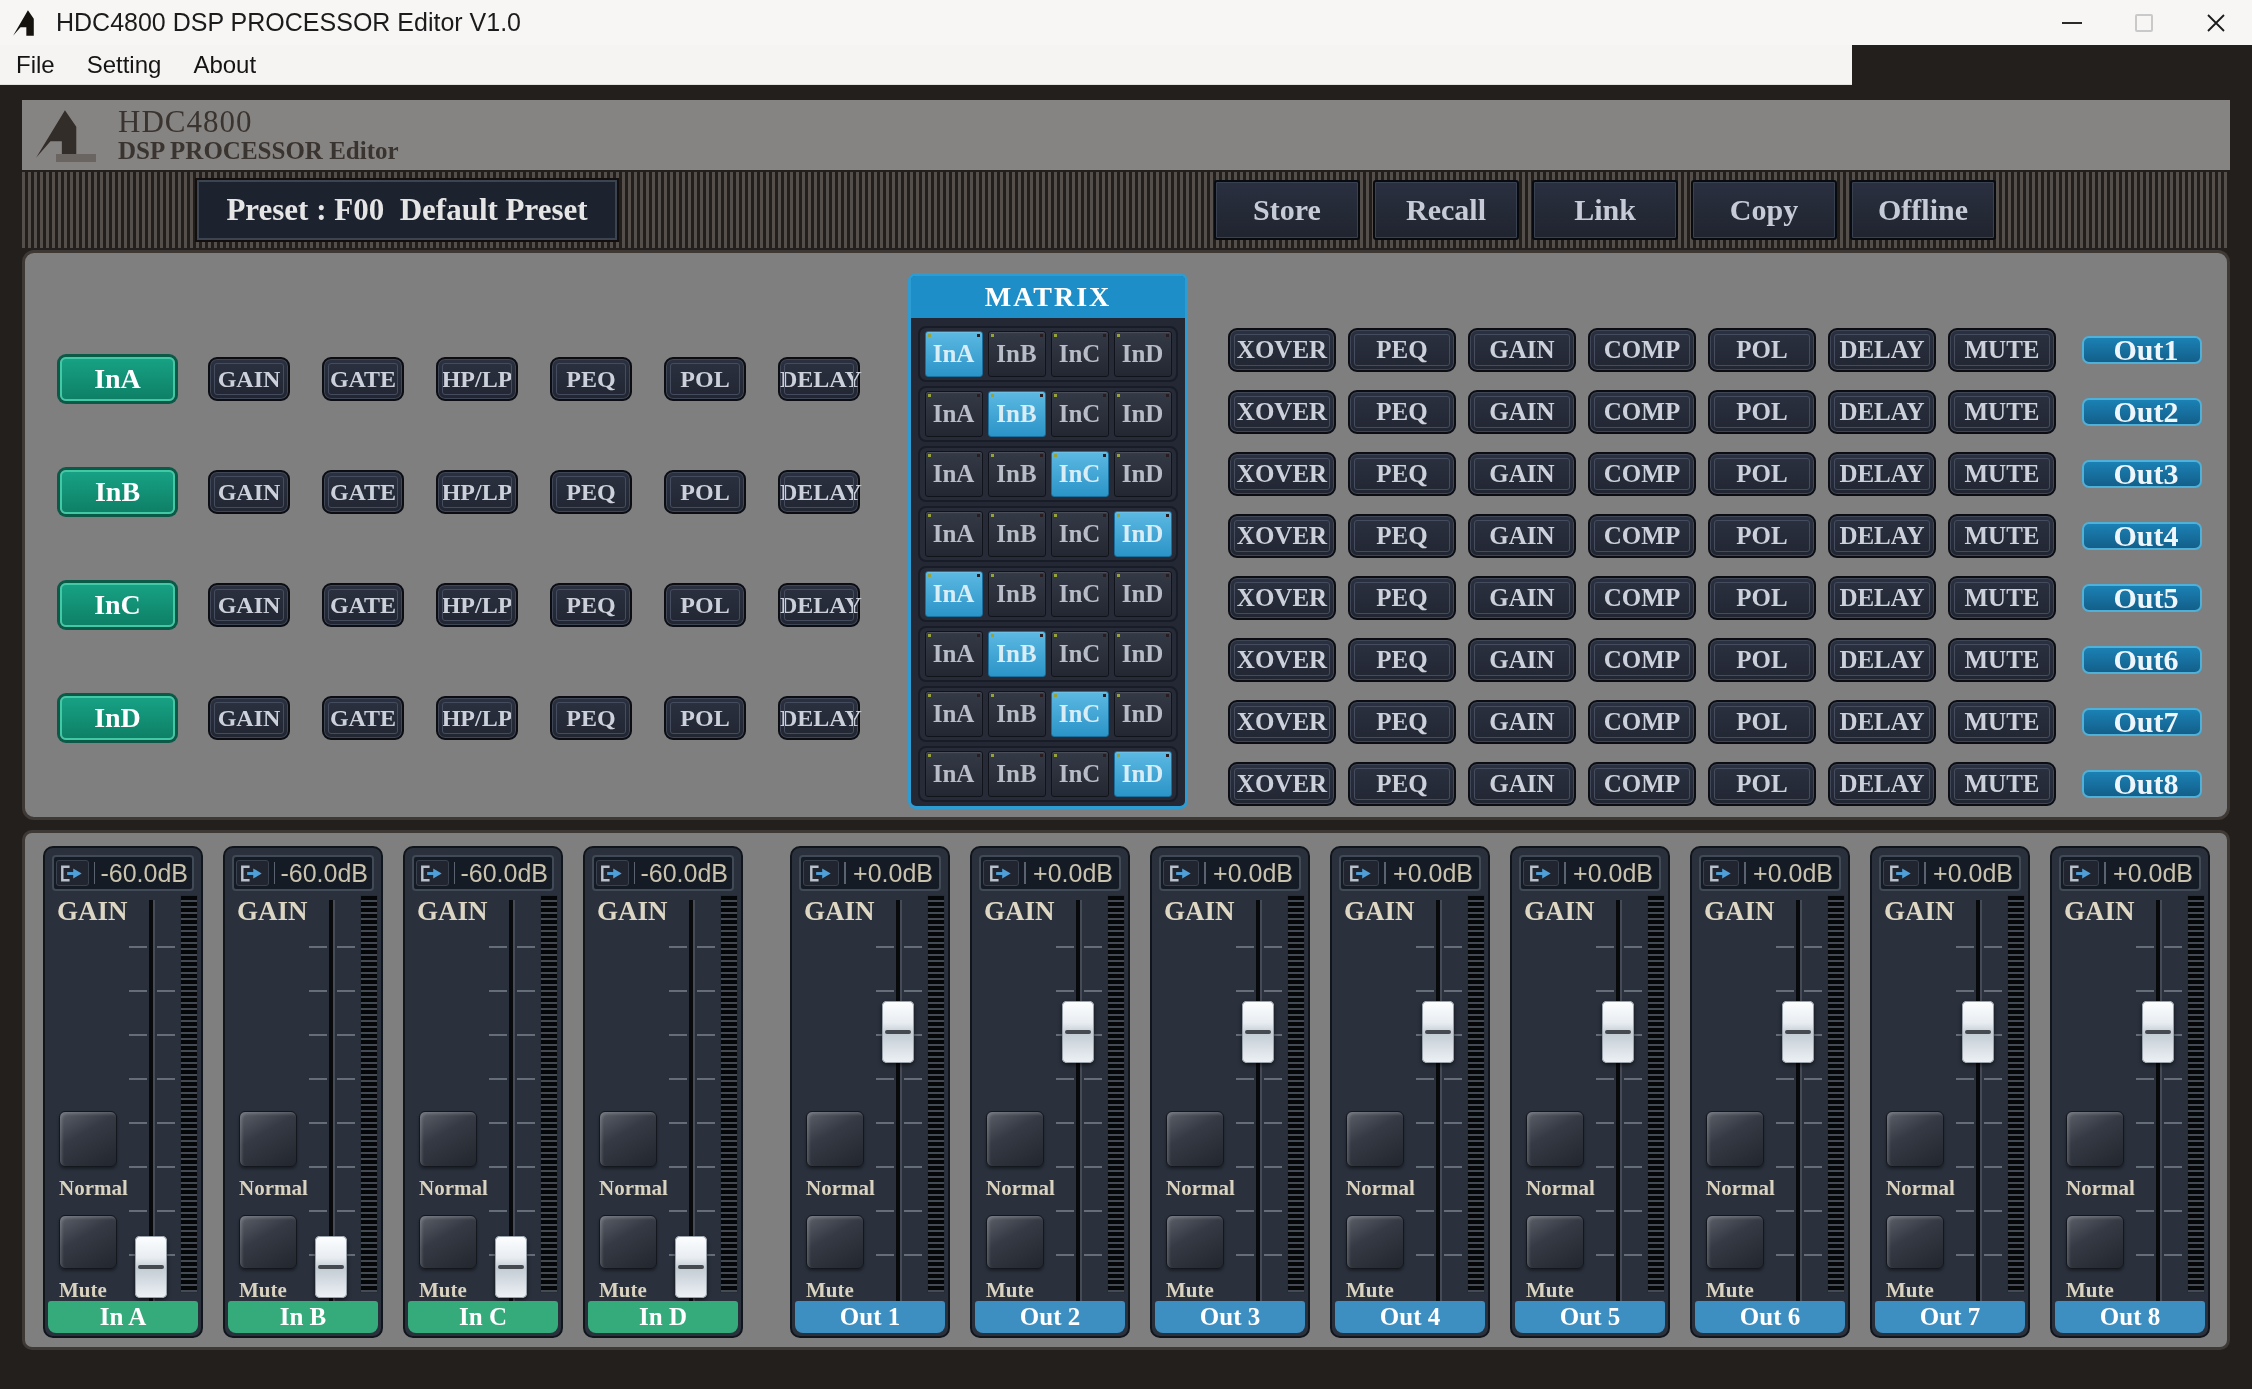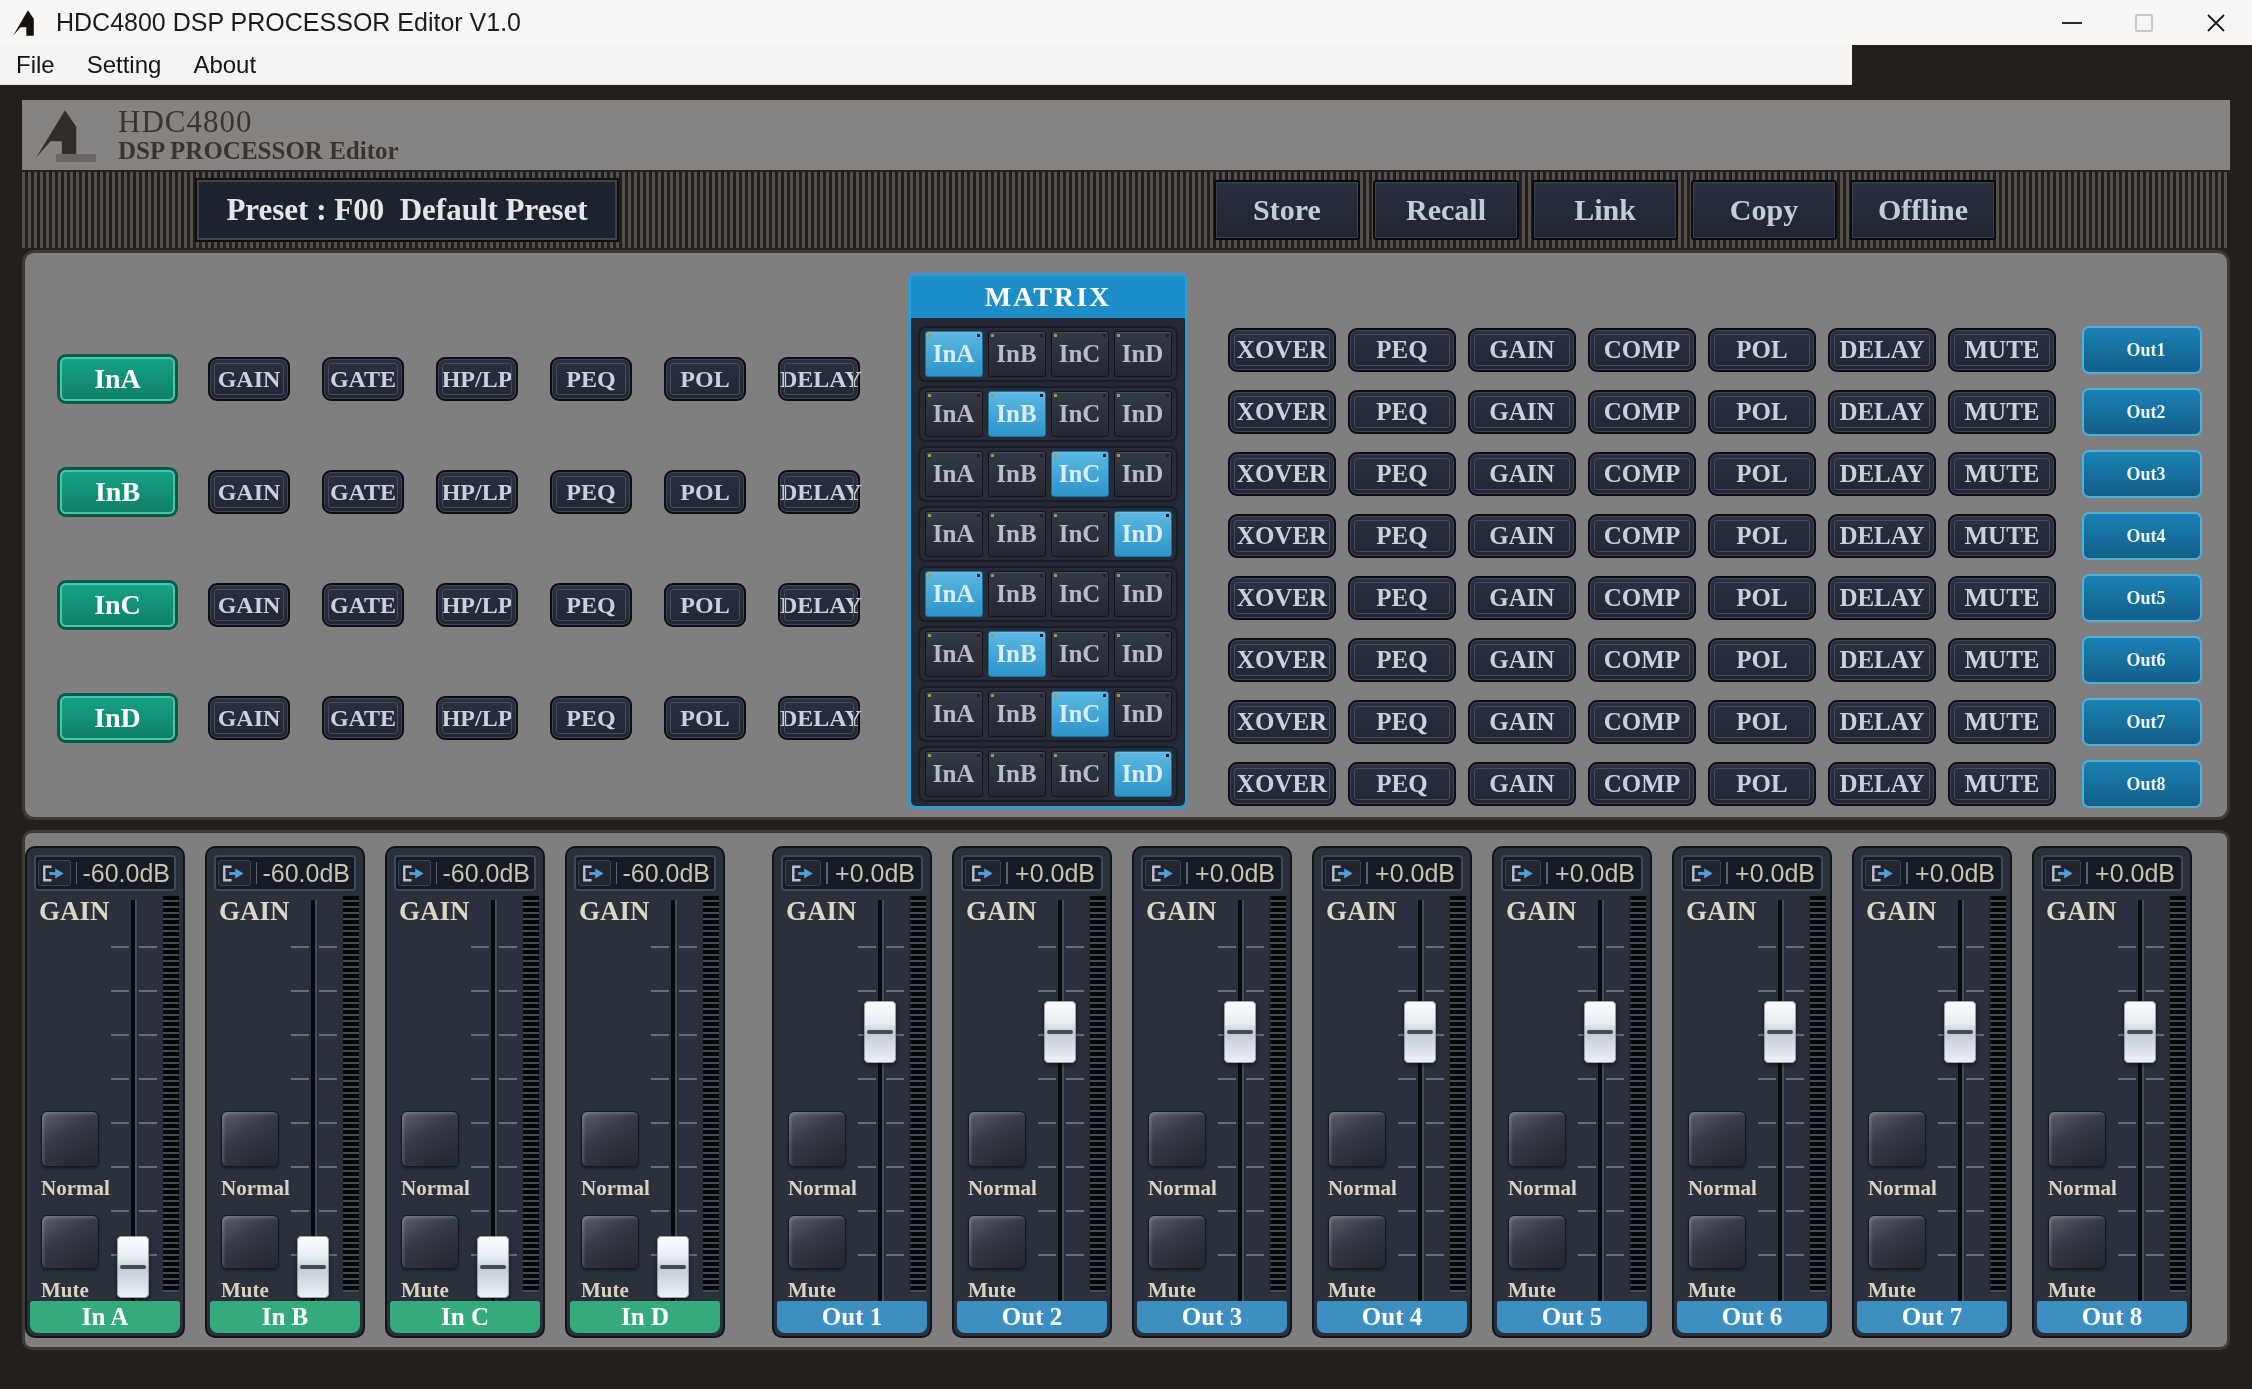--- a/index.html
+++ b/index.html
@@ -70,27 +70,27 @@
   .m-cell { position:relative; width:58px; height:46px; background:linear-gradient(180deg,#343a46,#232731);
     border:1px solid #10131a; border-radius:3px; color:#b8bcc6; font-size:25px; font-weight:bold;
     font-family:"Liberation Serif","DejaVu Serif",serif; box-shadow:inset 0 1px 1px rgba(255,255,255,.12); }
   .m-cell::before { content:""; position:absolute; left:2px; top:2px; width:3px; height:3px; background:#97a23a; }
   .m-cell::after { content:""; position:absolute; right:2px; top:2px; width:3px; height:3px; background:#2a1d22; }
   .m-cell.active { background:linear-gradient(180deg,#5cb9e2,#2b94c8); border-color:#1b6f9c; color:#d9edf7; }
 
   
   .out-rows { position:absolute; left:1203px; top:74px; display:flex; flex-direction:column; gap:16px; }
   .out-row { display:flex; gap:12px; align-items:center; height:46px; }
-  .out-label { width:120px; height:48px; margin-left:14px; background:linear-gradient(180deg,#1b81b4,#135f8a);
-    border:2px solid #4fb0d8; border-radius:7px; color:#eef6fb; font-size:18px; font-weight:bold;
+  .out-label { width:120px; height:28px; margin-left:14px; background:linear-gradient(180deg,#1b81b4,#135f8a);
+    border:2px solid #4fb0d8; border-radius:7px; color:#eef6fb; font-size:30px; font-weight:bold;
     font-family:"Liberation Serif","DejaVu Serif",serif;padding-left:8px; }
 
   
   .strips { position:absolute; left:22px; top:745px; width:2208px; height:520px; background:#7f7f7f;
-    border:3px solid #3f3935; border-radius:10px; display:flex; padding-top:13px; }
+    border:3px solid #3f3935; border-radius:10px; display:flex; padding-top:13px; padding-left:18px; }
   .strip { position:relative; width:160px; height:492px; background:#2a313d; border:2px solid #10151c;
     border-radius:10px; flex:none; }
   .strip + .strip { margin-left:20px; }
   .strip:not(.outstrip) + .outstrip { margin-left:47px; }
 
   .vrow { position:absolute; left:7px; top:7px; width:142px; height:36px; background:#151b24; border:2px solid #414a57;
     border-radius:4px; display:flex; align-items:center; }
   .io-btn { width:36px; height:26px; margin-left:2px; background:#20252f; border:1px solid #3a4250; border-radius:3px;
     display:flex; align-items:center; justify-content:center; padding:0; }
   .vdiv { width:2px; height:22px; background:#59626e; margin:0 5px; }

